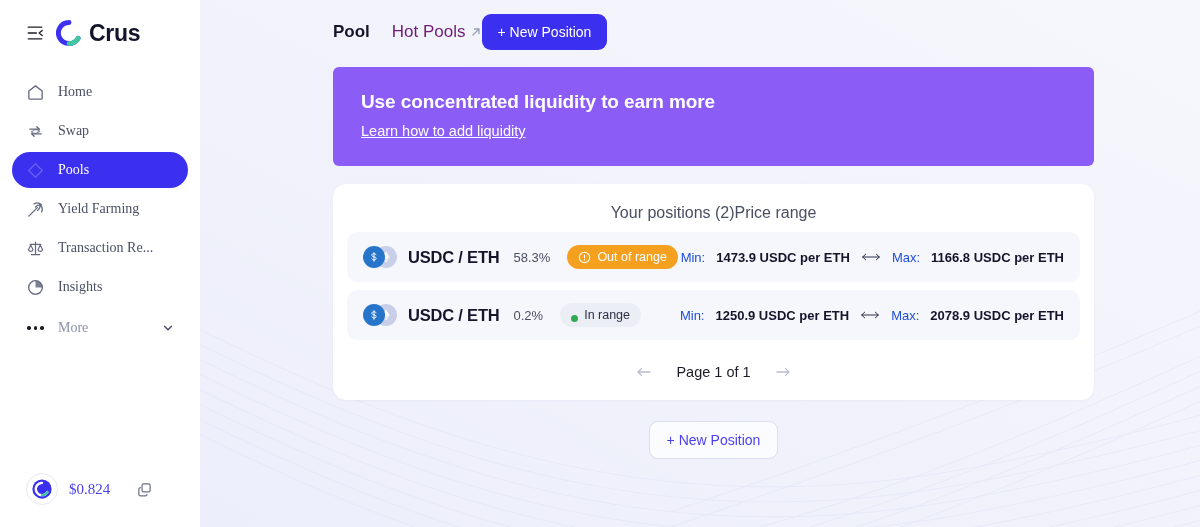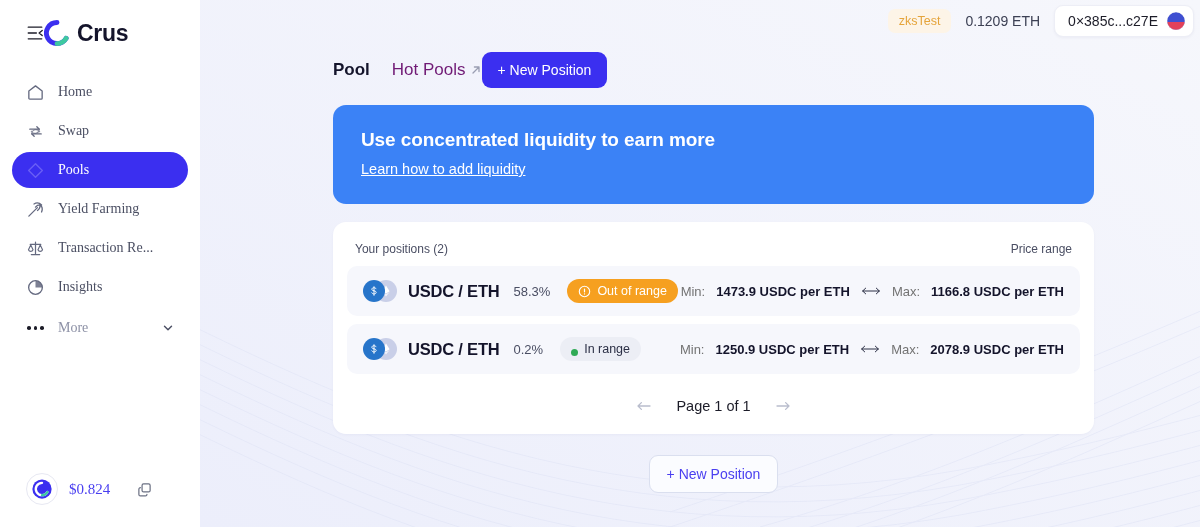--- a/index.html
+++ b/index.html
@@ -10,21 +10,21 @@
     overflow: hidden;
   }
   .app { display: flex; width: 1200px; height: 527px; position: relative; }
 
   
   .sidebar {
     width: 200px; height: 527px; background: #ffffff;
     display: flex; flex-direction: column;
     flex: 0 0 200px; position: relative; z-index: 5;
   }
-  .brand-row { display: flex; align-items: center; gap: 0; padding: 14px 0 0 26px; height: 52px; }
+  .brand-row { display: flex; align-items: center; gap: 12px; padding: 14px 0 0 26px; height: 52px; }
   .collapse-icon { width: 18px; height: 18px; color: #1c1c28; display: block; cursor: pointer; }
   .logo-wrap { display: flex; align-items: center; gap: 7px; }
   .logo-mark { width: 26px; height: 26px; display: block; }
   .brand-name { font-size: 23px; font-weight: 700; color: #14142b; letter-spacing: -0.3px; }
 
   .nav { margin-top: 22px; display: flex; flex-direction: column; gap: 3px; padding: 0 12px; }
   .nav-item {
     display: flex; align-items: center; gap: 13px;
     height: 36px; padding: 0 14px; border-radius: 18px;
     color: #4b4f63; font-size: 14px; cursor: pointer;
@@ -84,36 +84,36 @@
   .tab { font-size: 17px; color: #701a75; cursor: pointer; display: flex; align-items: center; gap: 4px; }
   .tab.active { color: #14142b; font-weight: 700; }
   .ext-arrow { width: 12px; height: 12px; color: #9a9eb2; }
   .btn-primary {
     background: #3b2ff0; color: #fff; border: none; border-radius: 9px;
     font-size: 14px; font-family: inherit; font-weight: 500;
     padding: 10px 16px; cursor: pointer;
   }
 
   .banner {
-    margin-top: 13px; background: #3b82f6; border-radius: 13px;
+    margin-top: 13px; background: #8b5cf6; border-radius: 6px;
     padding: 24px 28px 26px; color: #fff;
   }
   .banner-title { font-size: 19px; font-weight: 700; letter-spacing: -0.1px; }
   .banner-link {
     display: inline-block; margin-top: 10px; font-size: 14.5px;
     color: #fff; text-decoration: underline; cursor: pointer;
   }
 
   .card {
     margin-top: 18px; background: #ffffff; border-radius: 13px;
     padding: 14px 14px 0; box-shadow: 0 1px 3px rgba(30,35,90,.04);
   }
   .card-head {
-    display: flex; justify-content: space-between; align-items: center;
-    padding: 6px 8px 10px; font-size: 12px; color: #4a4e63;
+    display: flex; justify-content: center; align-items: center;
+    padding: 6px 8px 10px; font-size: 16px; color: #4a4e63;
   }
   .pos-row {
     display: flex; align-items: center; justify-content: space-between;
     background: #f6f7fc; border-radius: 10px;
     padding: 13px 16px; margin-bottom: 8px; cursor: pointer;
   }
   .pos-left { display: flex; align-items: center; gap: 11px; }
   .pair-icons { position: relative; width: 34px; height: 22px; flex: 0 0 34px; }
   .pair-icons .c1, .pair-icons .c2 {
     position: absolute; top: 0; width: 22px; height: 22px; border-radius: 50%;
@@ -127,21 +127,21 @@
     display: inline-flex; align-items: flex-end; gap: 6px;
     font-size: 12.5px; font-weight: 500; border-radius: 13px; padding: 5px 11px;
     margin-left: 6px;
   }
   .badge.warn { background: #f6a020; color: #ffffff; }
   .badge.ok { background: #eceef5; color: #2b2f45; }
   .dot-green { width: 7px; height: 7px; border-radius: 50%; background: #2faa55; display: block; }
   .warn-ico { width: 13px; height: 13px; display: block; }
 
   .pos-right { display: flex; align-items: center; gap: 11px; font-size: 13px; white-space: nowrap; }
-  .rng-label { color: #737373; }
+  .rng-label { color: #1d4ed8; }
   .rng-val { color: #14142b; font-weight: 700; }
   .arrows { width: 20px; height: 12px; color: #2b2f45; }
 
   .pager { display: flex; align-items: center; justify-content: center; gap: 24px; padding: 16px 0 20px; }
   .pager-arrow { width: 16px; height: 12px; color: #b9bdcd; cursor: pointer; }
   .pager-text { font-size: 14.5px; color: #1c1c28; }
 
   .btn-outline {
     display: block; margin: 21px auto 0;
     background: #fbfcff; color: #4a3ff0; border: 1px solid #dadfef;
@@ -285,32 +285,20 @@
         <path d="M-60 405 C 180 525 420 635 760 575 C 900 549 980 525 1060 505"></path>
         <path d="M1060 330 C 900 400 760 470 560 527"></path>
         <path d="M1060 345 C 900 415 760 485 560 542"></path>
         <path d="M1060 360 C 900 430 760 500 560 557"></path>
         <path d="M1060 375 C 900 445 760 515 560 572"></path>
         <path d="M1060 300 C 880 380 700 450 470 527"></path>
         <path d="M1060 285 C 880 365 700 435 470 512"></path>
       </g>
     </svg>
 
-    <div class="topbar">
-      <span class="net-badge">zksTest</span>
-      <span class="eth-bal">0.1209 ETH</span>
-      <span class="addr-pill">
-        <span>0×385c...c27E</span>
-        <svg class="avatar" viewBox="0 0 20 20">
-          <circle cx="10" cy="10" r="10" fill="#3f4fd1"></circle>
-          <path d="M0 11a10 10 0 0 0 20 0Z" fill="#e2415a"></path>
-          <circle cx="10" cy="10" r="10" fill="none" stroke="#cfd3e6" stroke-width="0.6"></circle>
-        </svg>
-      </span>
-    </div>
 
     <div class="content">
 
       <div class="tabs-row">
         <div class="tabs">
           <span class="tab active">Pool</span>
           <span class="tab">
             <span>Hot Pools</span>
             <svg class="ext-arrow" viewBox="0 0 12 12" fill="none">
               <path d="M3 9 9 3M4.4 3H9v4.6" stroke="currentColor" stroke-width="1.3" stroke-linecap="round" stroke-linejoin="round"></path>

